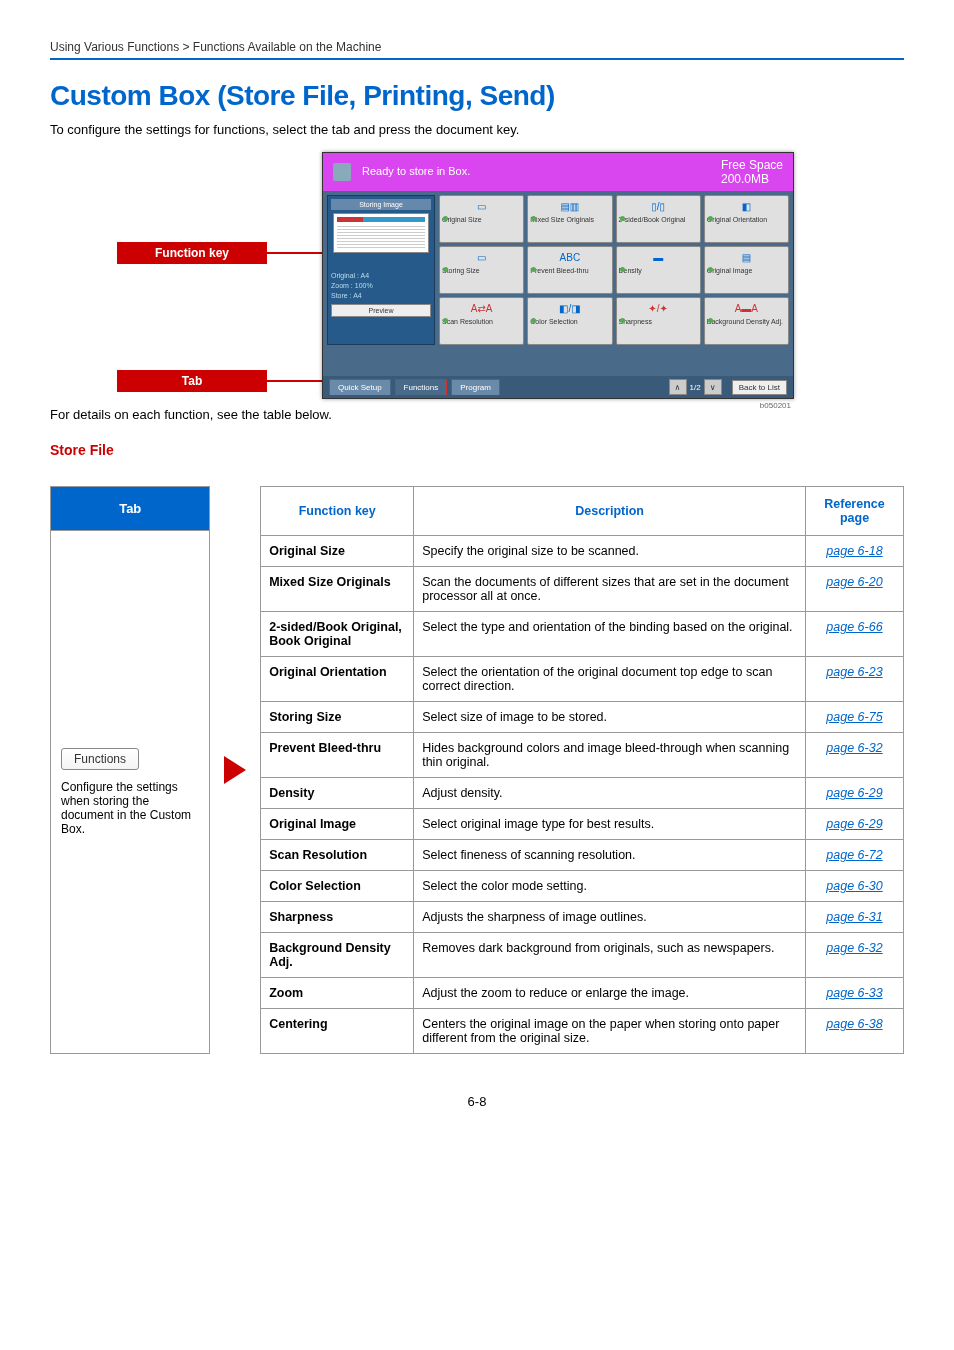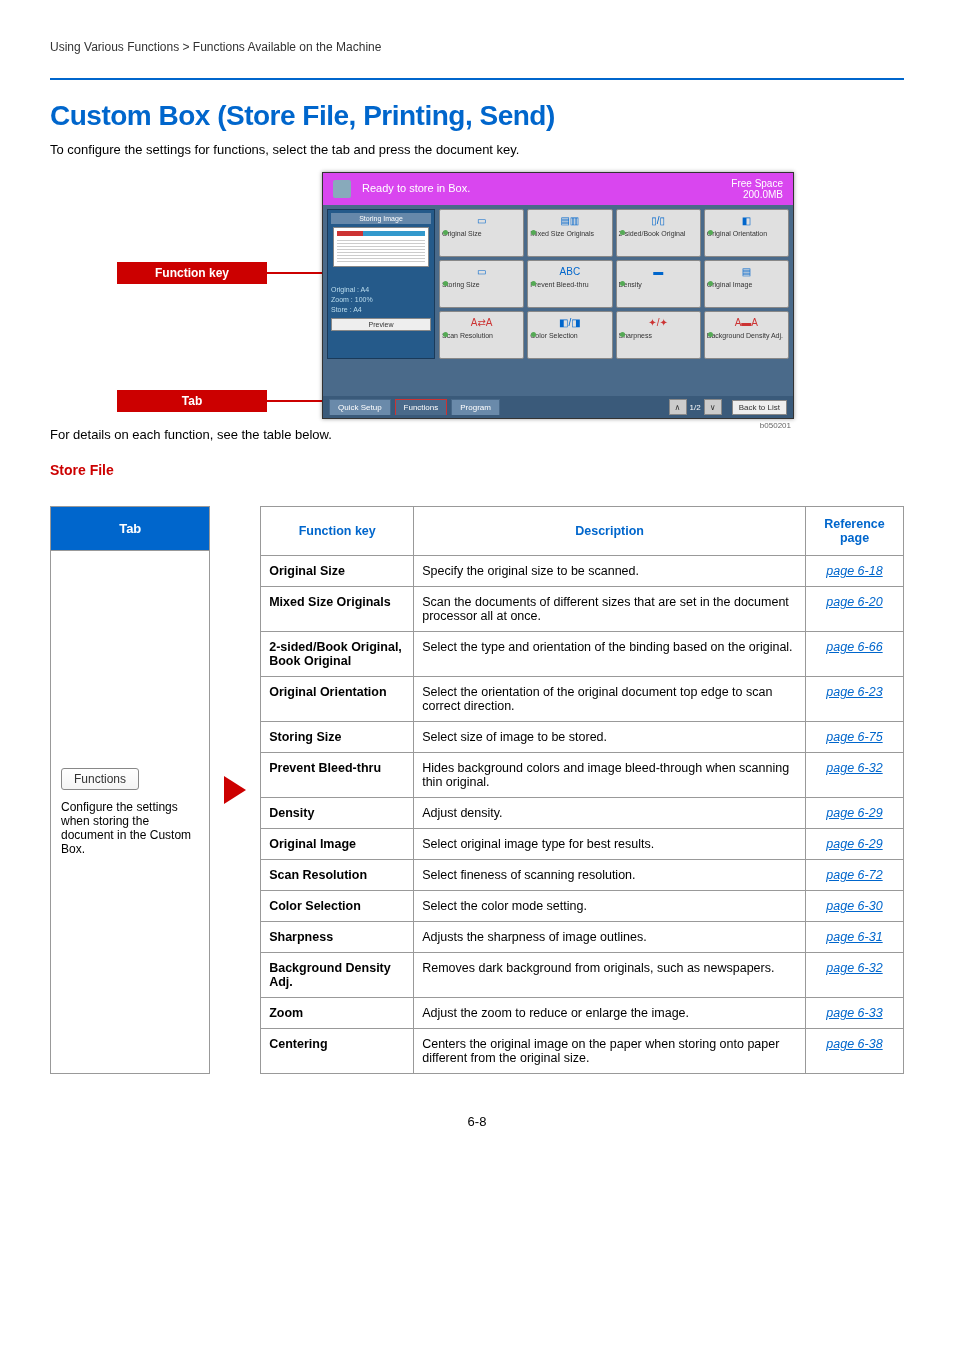--- a/index.html
+++ b/index.html
@@ -8,21 +8,21 @@
     color: #000;
     margin: 0;
     padding: 40px 50px;
     width: 954px;
     box-sizing: border-box;
     background: #fff;
   }
   .breadcrumb {
     font-size: 12px;
     color: #333;
-    margin-bottom: 24px;
+    margin-bottom: 4px;
   }
   hr.top-rule {
     border: none;
     border-top: 2px solid #0066cc;
     margin: 0 0 20px 0;
   }
   h1 {
     font-family: Arial Black, Arial, sans-serif;
     font-weight: 900;
     color: #0066cc;
@@ -83,21 +83,21 @@
     align-items: center;
     justify-content: space-between;
     padding: 5px 10px;
     font-size: 11px;
     background: #d946ef;
   }
   .shot-header .icon {
     width: 18px; height: 18px; background: #8ab; margin-right: 8px; display: inline-block; vertical-align: middle;
     border-radius: 2px;
   }
-  .shot-header .right { font-size: 10px; text-align: right; }
+  .shot-header .right { font-size: 12px; }
   .shot-body {
     display: flex;
     padding: 4px;
     gap: 4px;
   }
   .shot-left {
     width: 100px;
     background: #255a8a;
     border: 1px solid #1a3a5a;
     font-size: 7px;

